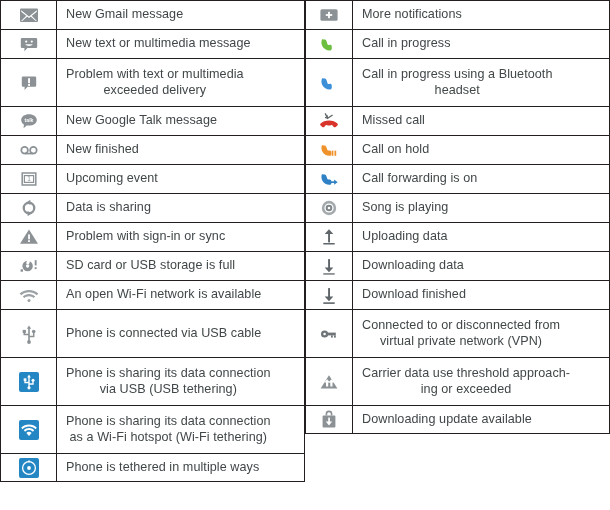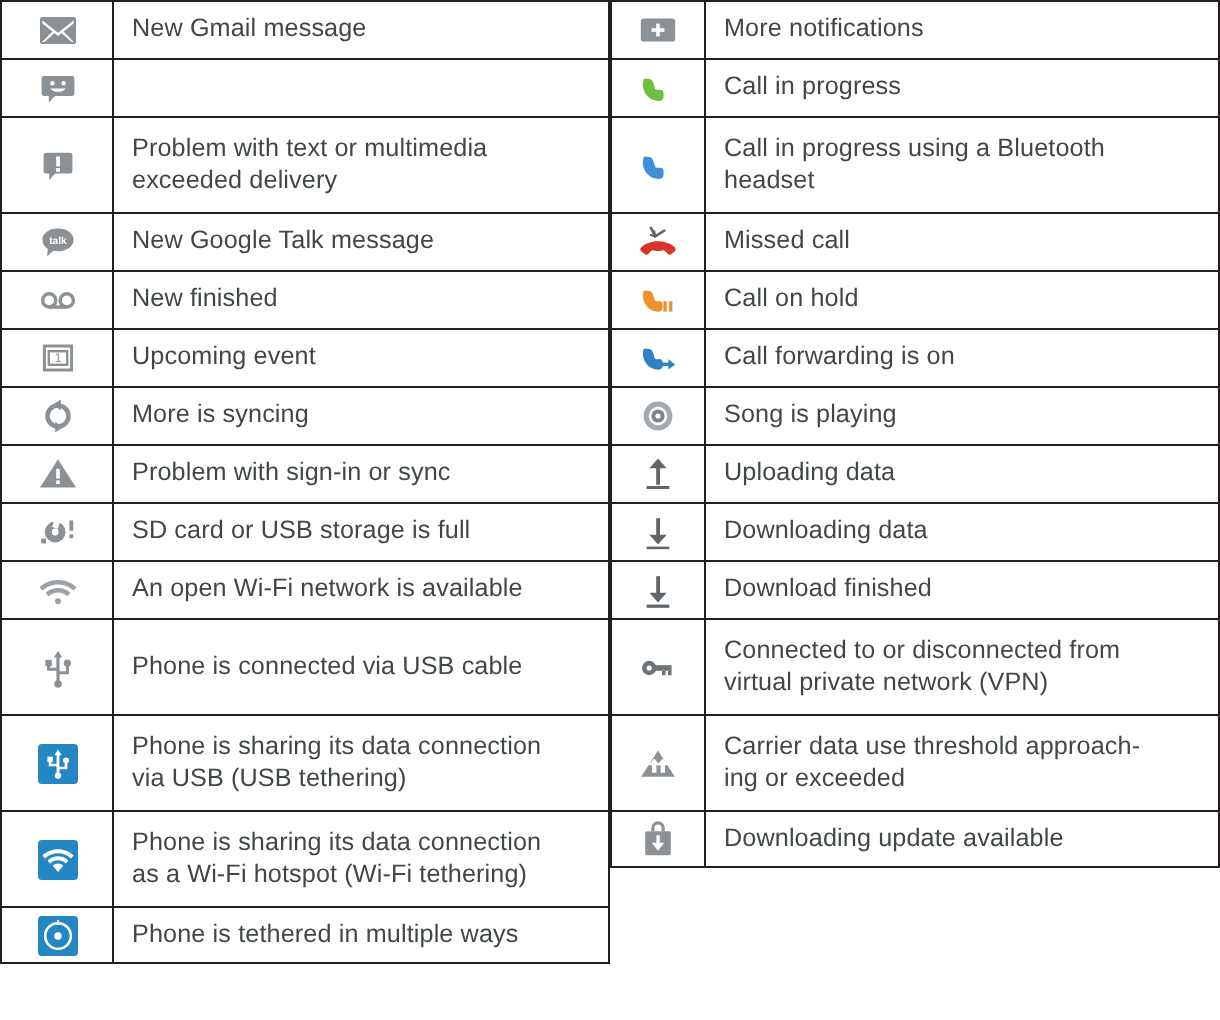--- a/index.html
+++ b/index.html
@@ -65,20 +65,21 @@
   .cell-text {
     flex: 1;
     box-sizing: border-box;
     padding: 0 6px 0 9px;
     display: flex;
     align-items: center;
     font-size: 12.6px;
     line-height: 15.5px;
     letter-spacing: 0.005em;
     color: #414749;
+    text-align: center;
   }
   .row.h2 .cell-text {
     align-items: center;
   }
   .cell-text span {
     display: block;
   }
 
   
   .ic {
@@ -115,20 +116,23 @@
         <div class="cell-icon">
           <span class="ic">
             <svg viewBox="0 0 22 22" width="22" height="22">
               <path d="M4 5 H18 A1.2 1.2 0 0 1 19.2 6.2 V13.8 A1.2 1.2 0 0 1 18 15 H9.5 L6.4 18.3 V15 H4 A1.2 1.2 0 0 1 2.8 13.8 V6.2 A1.2 1.2 0 0 1 4 5 Z" fill="#8b9194"></path>
               <circle cx="8.2" cy="8.6" r="1.1" fill="#ffffff"></circle>
               <circle cx="13.8" cy="8.6" r="1.1" fill="#ffffff"></circle>
               <path d="M7.2 11.2 A4.2 3 0 0 0 14.8 11.2 Z" fill="#ffffff"></path>
             </svg>
           </span>
         </div>
+        <div class="cell-text">
+          <span>New text or multimedia message</span>
+        </div>
       </div>
 
       <div class="row h2">
         <div class="cell-icon">
           <span class="ic">
             <svg viewBox="0 0 22 22" width="22" height="22">
               <path d="M5 4.4 H17 A1.2 1.2 0 0 1 18.2 5.6 V13.6 A1.2 1.2 0 0 1 17 14.8 H9.6 L6.6 18 V14.8 H5 A1.2 1.2 0 0 1 3.8 13.6 V5.6 A1.2 1.2 0 0 1 5 4.4 Z" fill="#8b9194"></path>
               <rect x="10.1" y="6.2" width="1.9" height="5" fill="#ffffff"></rect>
               <rect x="10.1" y="12" width="1.9" height="1.9" fill="#ffffff"></rect>
             </svg>
@@ -191,21 +195,21 @@
           <span class="ic">
             <svg viewBox="0 0 22 22" width="22" height="22">
               <path d="M11 4.6 A6.4 6.4 0 0 1 17.4 11 A6.4 6.4 0 0 1 11 17.4 L11 15.1 A4.1 4.1 0 0 0 15.1 11 A4.1 4.1 0 0 0 11 6.9 Z" fill="#8b9194"></path>
               <path d="M11 17.4 A6.4 6.4 0 0 1 4.6 11 A6.4 6.4 0 0 1 11 4.6 L11 6.9 A4.1 4.1 0 0 0 6.9 11 A4.1 4.1 0 0 0 11 15.1 Z" fill="#8b9194"></path>
               <path d="M12.4 2.8 L12.4 8.1 L8.3 5.4 Z" fill="#8b9194"></path>
               <path d="M9.6 19.2 L9.6 13.9 L13.7 16.6 Z" fill="#8b9194"></path>
             </svg>
           </span>
         </div>
         <div class="cell-text">
-          <span>More is syncing</span>
+          <span>Data is sharing</span>
         </div>
       </div>
 
       <div class="row h1">
         <div class="cell-icon">
           <span class="ic">
             <svg viewBox="0 0 22 22" width="22" height="22">
               <path d="M11 3.6 L20 17.8 L2 17.8 Z" fill="#8b9194"></path>
               <rect x="10.1" y="8.4" width="1.8" height="4.9" fill="#ffffff"></rect>
               <rect x="10.1" y="14.2" width="1.8" height="1.8" fill="#ffffff"></rect>

